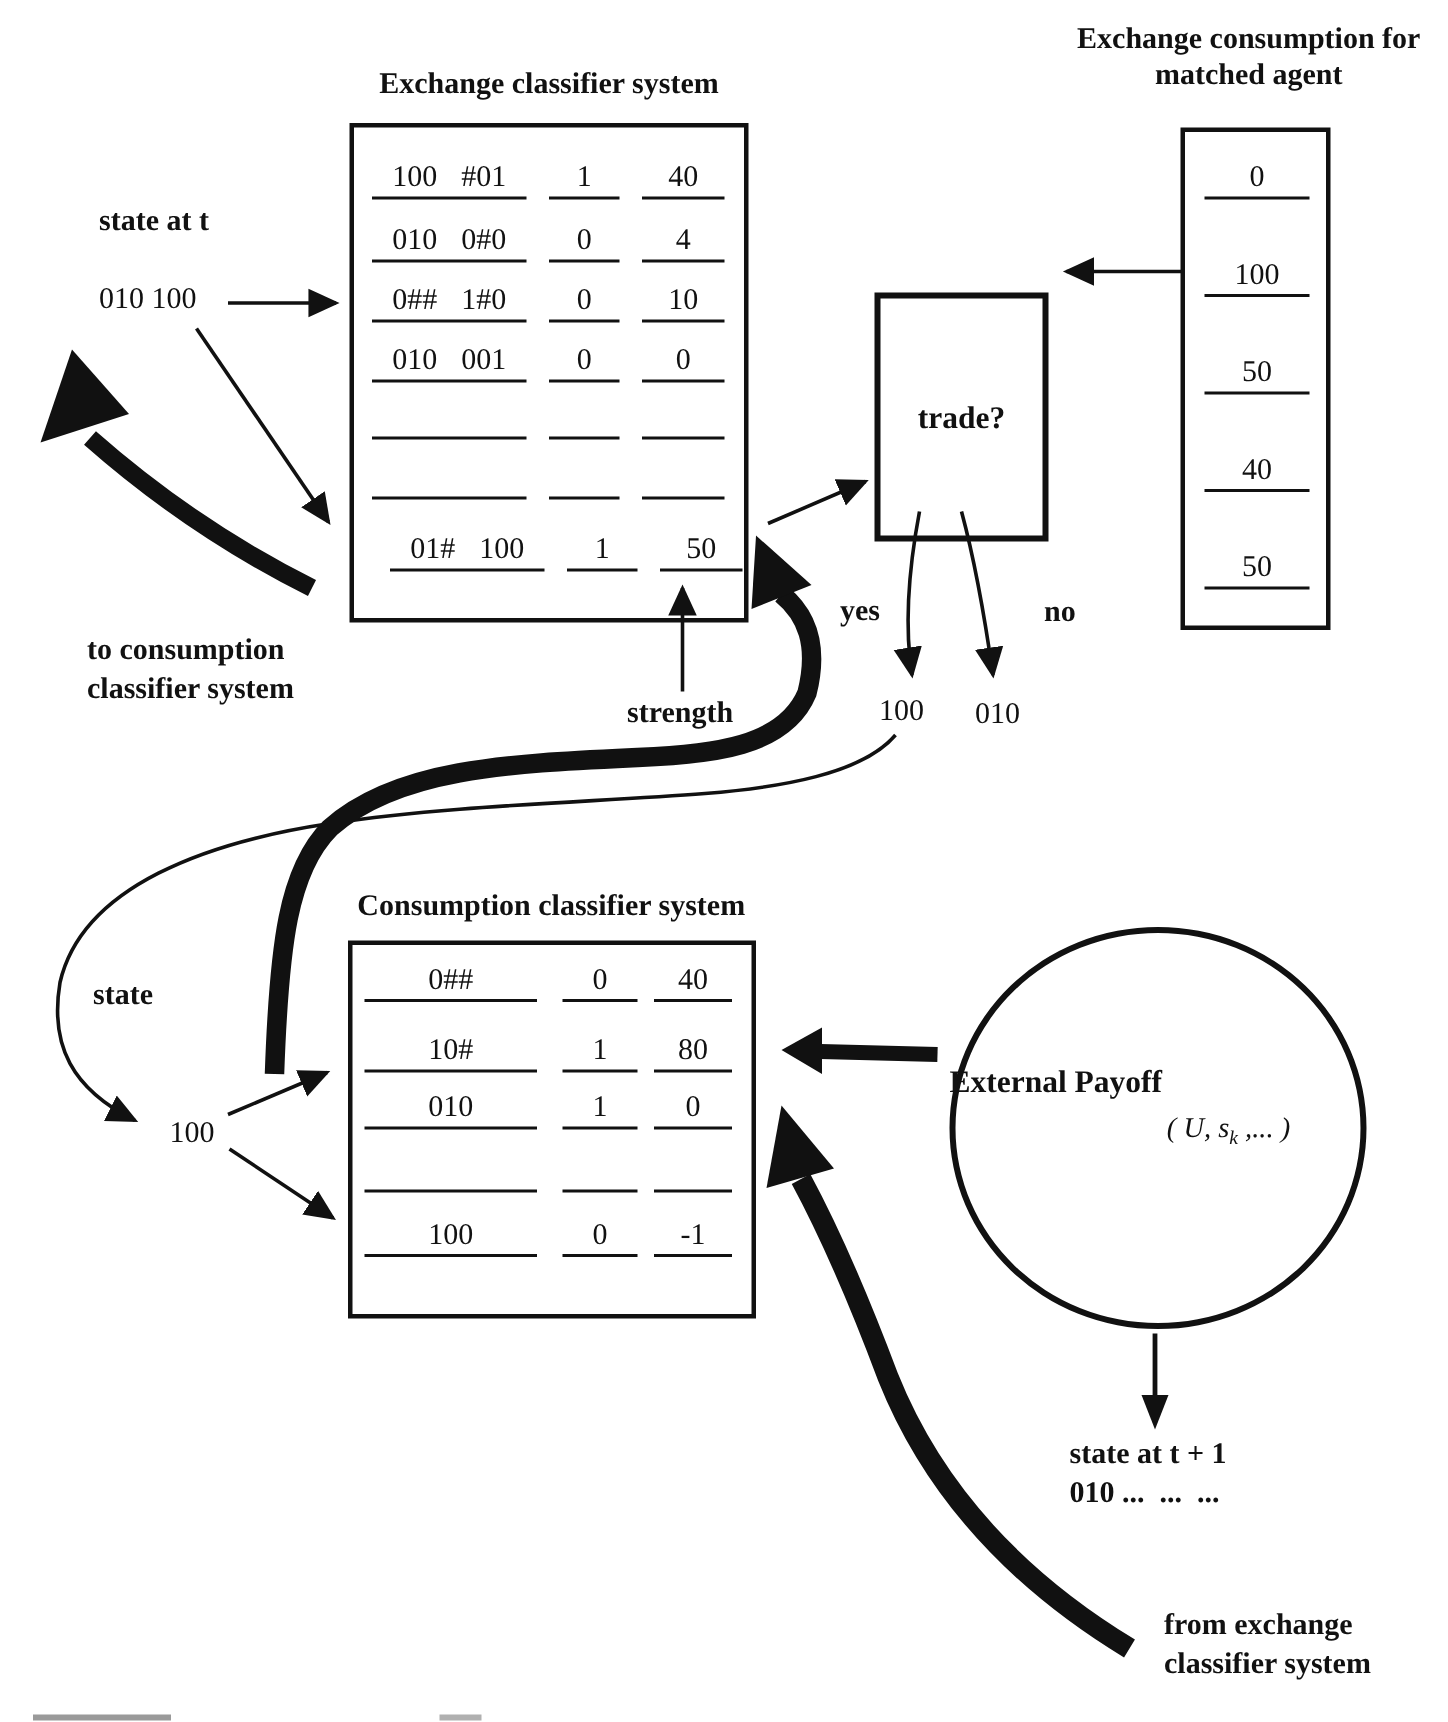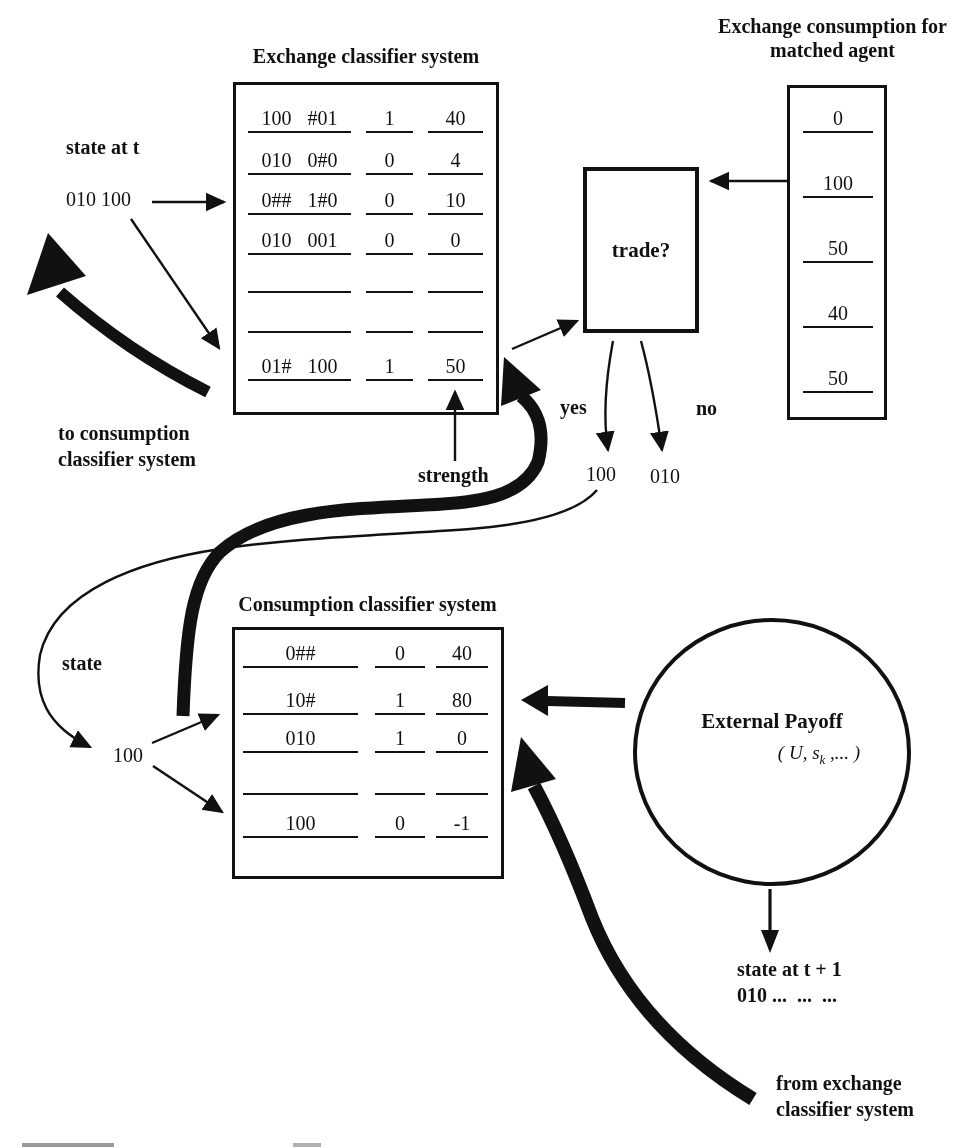--- a/index.html
+++ b/index.html
@@ -24,21 +24,21 @@
   .x-str{left:192px;width:55px;}
   
   .c-cond{left:8px;width:115px;}
   .c-bid{left:140px;width:50px;}
   .c-str{left:201px;width:52px;}
   
   .m-row{position:relative;width:100%;}
   .m-cell{position:absolute;bottom:0;left:13px;width:70px;border-bottom:2px solid #111;
           text-align:center;font-size:20px;line-height:26px;min-height:26px;}
   .tradebox{position:absolute;border:4px solid #111;display:flex;align-items:center;
-            justify-content:center;z-index:2;box-sizing:border-box;}
+            justify-content:center;z-index:2;box-sizing:border-box;margin-top:28px;}
   .circle{position:absolute;border:4px solid #111;border-radius:50%;z-index:2;box-sizing:border-box;}
   .txt{position:absolute;z-index:3;}
   sub{font-size:13px;}
   .smudge{position:absolute;z-index:2;}
 </style>
 </head>
 <body>
 
 <div class="stage">
 
@@ -114,21 +114,21 @@
     <div class="trow" style="height:38px;">
       <span class="cell x-cond"></span>
       <span class="cell x-bid"></span>
       <span class="cell x-str"></span>
     </div>
     <div class="trow" style="height:40px;">
       <span class="cell x-cond"></span>
       <span class="cell x-bid"></span>
       <span class="cell x-str"></span>
     </div>
-    <div class="trow" style="height:48px;">
+    <div class="trow" style="height:48px;margin-left:12px;">
       <span class="cell x-cond condpair">
           <span>01#</span>
           <span>100</span>
         </span>
       <span class="cell x-bid">1</span>
       <span class="cell x-str">50</span>
     </div>
   </div>
 
   <div class="title" style="left:715px;top:14px;width:235px;">
@@ -182,42 +182,42 @@
       <span class="cell c-str"></span>
     </div>
     <div class="trow" style="height:43px;">
       <span class="cell c-cond">100</span>
       <span class="cell c-bid">0</span>
       <span class="cell c-str">-1</span>
     </div>
   </div>
 
   <div class="circle" style="left:633px;top:618px;width:278px;height:268px;"></div>
-  <div class="txt lbl" style="left:633px;top:708px;width:278px;text-align:center;font-size:21px;">External Payoff</div>
+  <div class="txt lbl" style="left:633px;top:708px;width:278px;text-align:left;font-size:21px;">External Payoff</div>
   <div class="txt" style="left:633px;top:742px;width:278px;text-align:center;font-size:19px;font-style:italic;padding-left:47px;"><span>( U, s</span><sub>k</sub><span> ,... )</span></div>
 
   <div class="txt lbl" style="left:66px;top:134px;">state at t</div>
   <div class="txt val" style="left:66px;top:188px;">010 100</div>
 
   <div class="txt lbl" style="left:58px;top:420px;">
     <div>to consumption</div>
     <div>classifier system</div>
   </div>
 
   <div class="txt lbl" style="left:418px;top:462px;">strength</div>
 
   <div class="txt lbl" style="left:560px;top:394px;">yes</div>
   <div class="txt lbl" style="left:696px;top:395px;">no</div>
   <div class="txt val" style="left:586px;top:463px;">100</div>
   <div class="txt val" style="left:650px;top:465px;">010</div>
 
   <div class="txt lbl" style="left:62px;top:650px;">state</div>
   <div class="txt val" style="left:113px;top:744px;">100</div>
 
-  <div class="txt lbl" style="left:713px;top:956px;margin-left:24px;">
+  <div class="txt lbl" style="left:713px;top:956px;">
     <div>state at t + 1</div>
     <div class="ws-pre">010 ...  ...  ...</div>
   </div>
 
   <div class="txt lbl" style="left:776px;top:1070px;">
     <div>from exchange</div>
     <div>classifier system</div>
   </div>
 
   <div class="smudge" style="left:22px;top:1143px;width:92px;height:4px;background:#9a9a9a;"></div>

